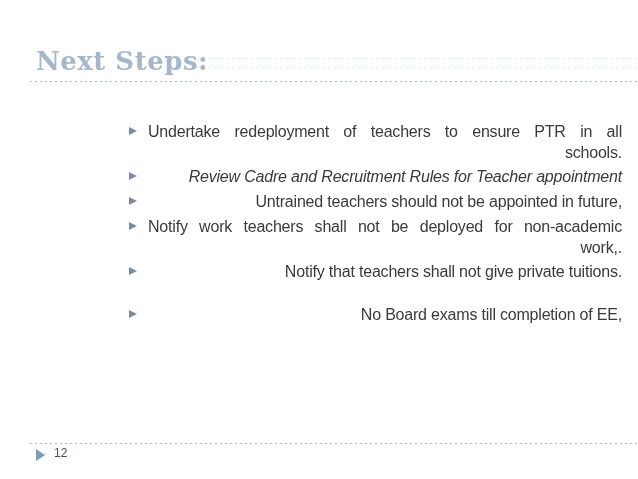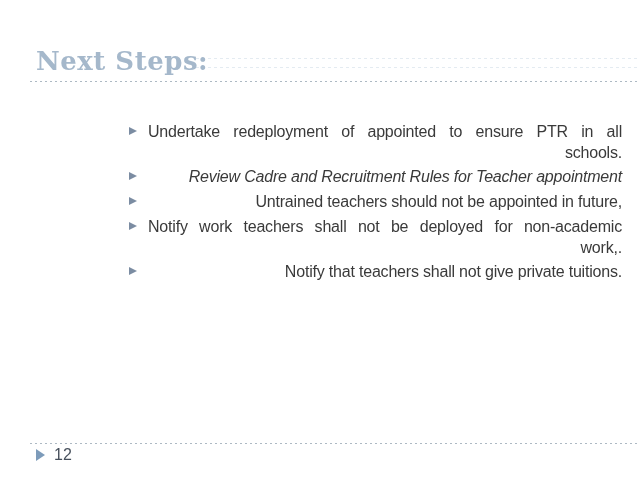--- a/index.html
+++ b/index.html
@@ -86,40 +86,40 @@
     width: 0;
     height: 0;
     border-top: 6px solid transparent;
     border-bottom: 6px solid transparent;
     border-left: 9px solid var(--arrow-color);
   }
   .page-num {
     position: absolute;
     left: 54px;
     top: 446px;
-    font-size: 16px;
+    font-size: 12px;
     color: var(--page-num-color);
   }
 </style>
 </head>
 <body>
 
 <div class="slide">
 
   <div class="faint-rule faint-1"></div>
   <div class="faint-rule faint-2"></div>
 
   <h1 class="title">Next Steps:</h1>
   <div class="dotted-rule title-rule"></div>
 
   <div class="content" id="bullet-list">
   <div class="bullet">
     <span class="marker"></span>
     <div class="lines">
-          <div class="line just">Undertake redeployment of appointed to ensure PTR in all</div>
+          <div class="line just">Undertake redeployment of teachers to ensure PTR in all</div>
           <div class="line">schools.</div>
         </div>
   </div>
 
   <div class="bullet">
     <span class="marker"></span>
     <div class="lines">
           <div class="line">Review Cadre and Recruitment Rules for Teacher appointment</div>
         </div>
   </div>
@@ -140,19 +140,25 @@
   </div>
 
   <div class="bullet">
     <span class="marker"></span>
     <div class="lines">
           <div class="line">Notify that teachers shall not give private tuitions.</div>
         </div>
   </div>
 
 
+  <div class="bullet">
+    <span class="marker"></span>
+    <div class="lines">
+          <div class="line">No Board exams till completion of EE,</div>
+        </div>
+  </div>
 </div>
 
   <div class="dotted-rule footer-rule"></div>
   <div class="footer-arrow"></div>
   <div class="page-num">12</div>
 
 </div>
 
 </body></html>

